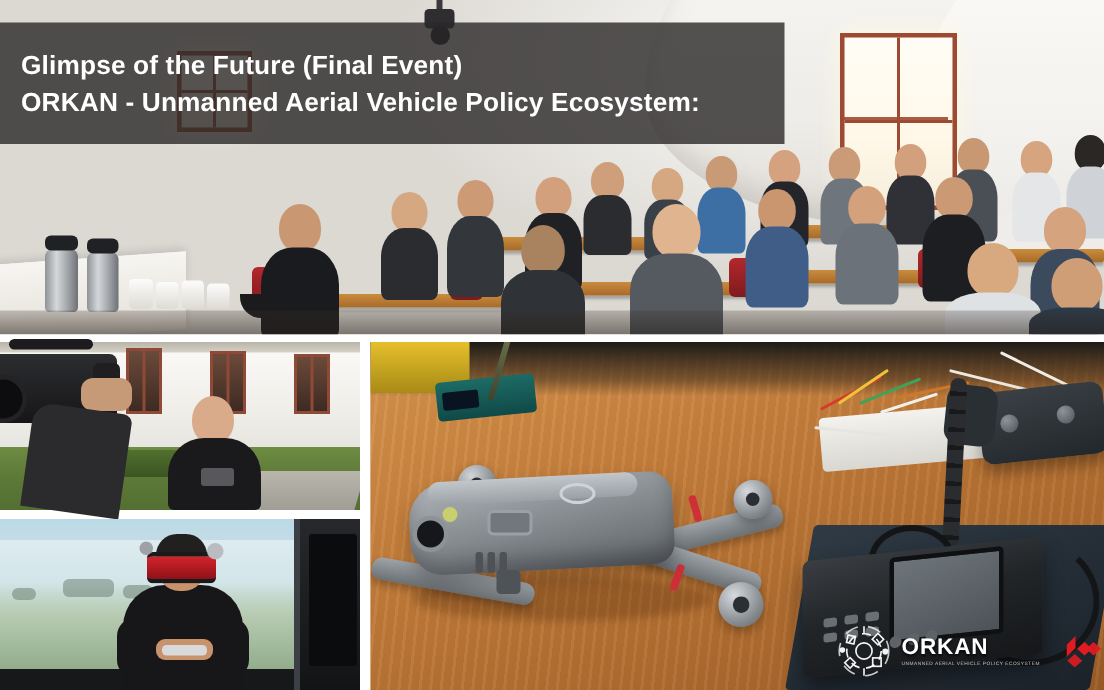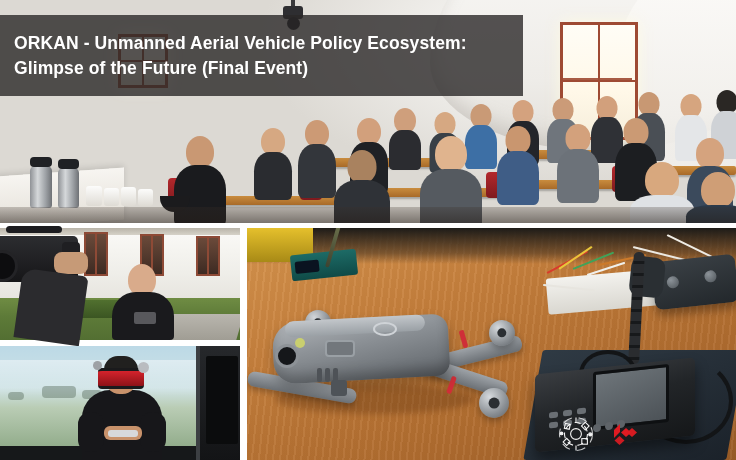--- a/index.html
+++ b/index.html
@@ -632,22 +632,22 @@
     <div class="cupstack cs-1"></div>
     <div class="cupstack cs-2"></div>
     <div class="cupstack cs-3"></div>
     <div class="cupstack cs-4"></div>
     <div class="bowl"></div>
 
     <div class="hall-floorstrip"></div>
   </div>
 
   <div class="title-overlay">
+    <div class="title-line">Glimpse of the Future (Final Event)</div>
     <div class="title-line">ORKAN - Unmanned Aerial Vehicle Policy Ecosystem:</div>
-    <div class="title-line">Glimpse of the Future (Final Event)</div>
   </div>
 
   <div class="gutter gutter-h-top"></div>
   <div class="gutter gutter-v"></div>
   <div class="gutter gutter-h-mid"></div>
 
   <div class="photo-cam">
     <div class="cam-bldg"></div>
     <div class="cam-roofline"></div>
     <div class="cam-win cw-1"></div>
@@ -777,20 +777,24 @@
           <g fill="none" stroke="#ffffff" stroke-width="1.1" opacity="0.95">
             <rect x="26.6" y="9.4" width="5.4" height="5.4" transform="rotate(45 29.3 12.1)"></rect>
             <rect x="8.2" y="25.4" width="5.0" height="5.0" transform="rotate(45 10.7 27.9)"></rect>
             <rect x="25.8" y="24.6" width="5.6" height="5.6"></rect>
             <rect x="8.8" y="9.8" width="5.0" height="5.0" transform="rotate(12 11.3 12.3)"></rect>
             <circle cx="34.2" cy="20.4" r="1.5" fill="#ffffff"></circle>
             <circle cx="5.6" cy="19.4" r="1.3" fill="#ffffff"></circle>
           </g>
         </svg>
       </div>
+      <div class="orkan-text-wrap">
+        <div class="orkan-word">ORKAN</div>
+        <div class="orkan-sub">UNMANNED AERIAL VEHICLE POLICY ECOSYSTEM</div>
+      </div>
     </div>
 
     <div class="logo-hrzz">
       <div class="hrzz-mark">
         <svg viewBox="0 0 26 22" width="26" height="22" aria-hidden="true">
           <g fill="#e01b22">
             <polygon points="0,7 6,1 6,9 0,15"></polygon>
             <polygon points="7,9.5 12,5 17,9.5 12,14"></polygon>
             <polygon points="18,5 23,9.5 18,14 13,9.5" opacity="0.95"></polygon>
             <polygon points="5.5,13 10.5,17.5 5.5,22 0.5,17.5" opacity="0.9"></polygon>

